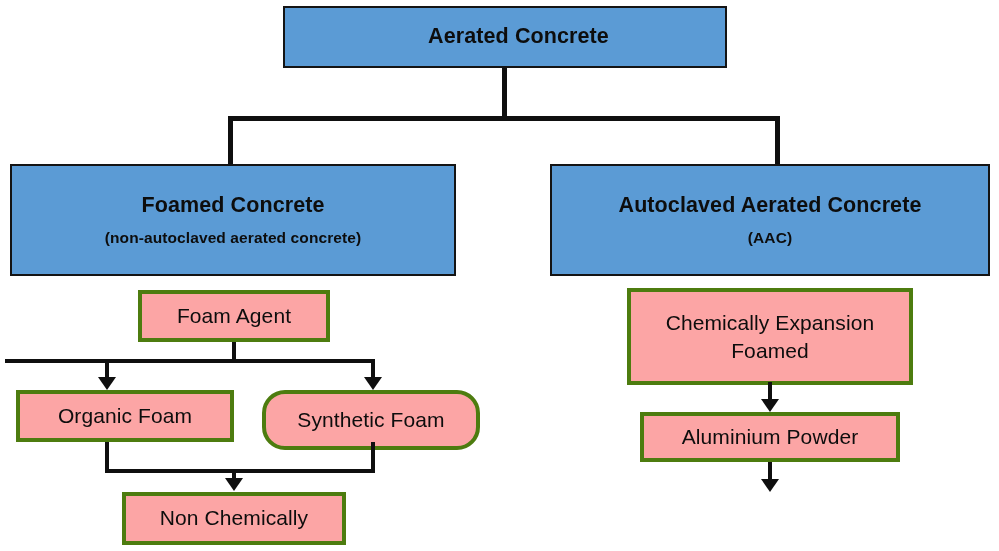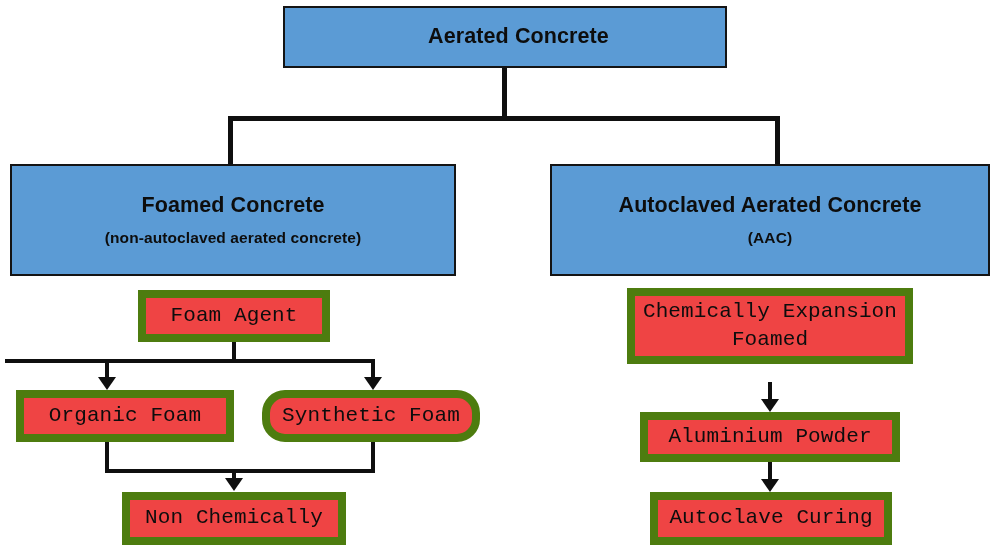--- a/index.html
+++ b/index.html
@@ -30,23 +30,22 @@
     color: #0d0d0d;
     line-height: 1.18;
   }
   
   .node.primary {
     background: #5b9bd5;
     border: 2.5px solid #141414;
   }
   
   .node.secondary {
-    background: #ef4444;
-    border: 8px solid #4d7c0f;
-    font-family: Liberation Mono, monospace;
+    background: #fca5a5;
+    border: 4px solid #4d7c0f;
   }
   .node .line-main {
     font-size: 21.5px;
     font-weight: 700;
     letter-spacing: .1px;
   }
   .node .line-sub {
     font-size: 15.5px;
     font-weight: 700;
     margin-top: 10px;
@@ -113,46 +112,43 @@
   <div class="arrow" style="left:98px; top:377px;"></div>
   <div class="conn thin v" style="left:371px; top:359px; width:4px; height:22px;"></div>
   <div class="arrow" style="left:364px; top:377px;"></div>
 
   <div class="conn thin v" style="left:5px; top:359px; width:4px; height:4px;"></div>
 
   <div class="node secondary" style="left:3px; top:390px; width:218px; height:52px;margin-left:13px;">
     <span class="line-main">Organic Foam</span>
   </div>
 
-  <div class="node secondary" style="left:262px; top:390px; width:218px; height:52px;border-radius:23px;">
+  <div class="node secondary" style="left:262px; top:390px; width:218px; height:60px;border-radius:23px;">
     <span class="line-main">Synthetic Foam</span>
   </div>
 
   <div class="conn thin v" style="left:105px; top:442px; width:4px; height:31px;"></div>
   <div class="conn thin v" style="left:371px; top:442px; width:4px; height:31px;"></div>
   <div class="conn thin h" style="left:105px; top:469px; width:270px; height:4px;"></div>
   <div class="conn thin v" style="left:232px; top:469px; width:4px; height:12px;"></div>
   <div class="arrow" style="left:225px; top:478px;"></div>
 
   <div class="node secondary" style="left:122px; top:492px; width:224px; height:53px;">
     <span class="line-main">Non Chemically</span>
   </div>
 
-  <div class="node secondary two-line" style="left:627px; top:288px; width:286px; height:76px;">
+  <div class="node secondary two-line" style="left:627px; top:288px; width:286px; height:97px;">
     <span class="line-main">Chemically Expansion</span>
     <span class="line-main">Foamed</span>
   </div>
 
   <div class="conn thin v" style="left:768px; top:382px; width:4px; height:20px;"></div>
   <div class="arrow" style="left:761px; top:399px;"></div>
 
   <div class="node secondary" style="left:640px; top:412px; width:260px; height:50px;">
     <span class="line-main">Aluminium Powder</span>
   </div>
 
   <div class="conn thin v" style="left:768px; top:462px; width:4px; height:20px;"></div>
   <div class="arrow" style="left:761px; top:479px;"></div>
 
-  <div class="node secondary" style="left:650px; top:492px; width:242px; height:53px;">
-    <span class="line-main">Autoclave Curing</span>
-  </div>
 
 </div>
 
 </body></html>

